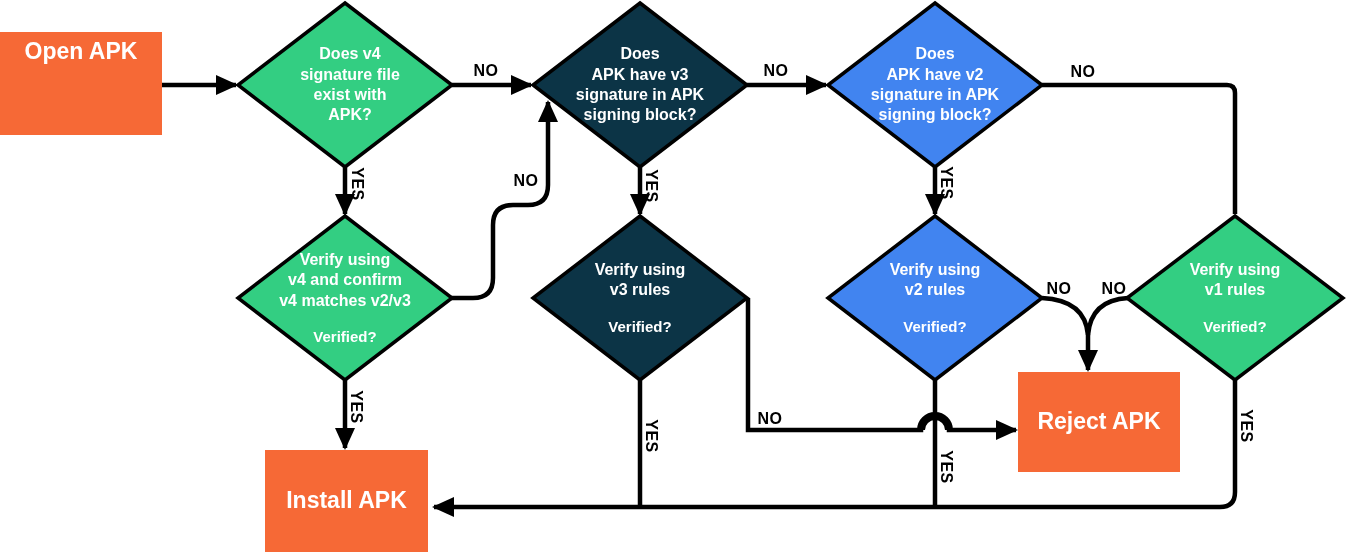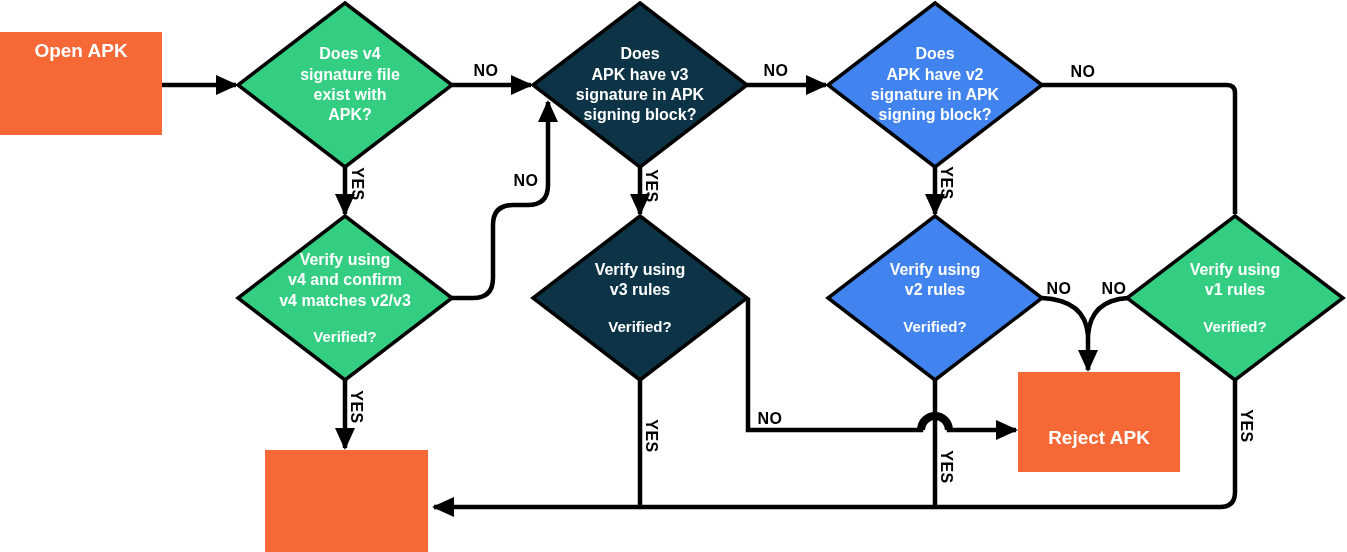--- a/index.html
+++ b/index.html
@@ -3,21 +3,21 @@
 <meta charset="utf-8">
 <style>
   html,body{margin:0;padding:0;background:#fff;}
   #canvas{position:relative;width:1347px;height:552px;background:#fff;overflow:hidden;
           font-family:"Liberation Sans",sans-serif;}
   #canvas svg{position:absolute;left:0;top:0;}
   .nlabel{position:absolute;display:flex;flex-direction:column;align-items:center;justify-content:center;
           text-align:center;color:#fff;font-weight:700;font-size:16px;line-height:1.28;
           white-space:pre-line;pointer-events:none;}
   .nlabel .sub{margin-top:16px;font-size:15px;}
-  .boxlabel{font-size:19px;}
+  .boxlabel{font-size:23px;}
   .tag{position:absolute;color:#000;font-weight:700;font-size:16px;line-height:1;letter-spacing:.5px;
        transform:translate(-50%,-50%);white-space:nowrap;pointer-events:none;}
   .tag.rot{transform:translate(-50%,-50%) rotate(90deg);}
 </style>
 </head>
 <body>
 
 <div id="canvas">
 
   <svg width="1347" height="552" viewBox="0 0 1347 552">
@@ -93,22 +93,23 @@
 v2 rules</div>
     <div class="sub">Verified?</div>
   </div>
 
   <div class="nlabel" style="left:1127px;top:216px;width:216px;height:164px;">
     <div>Verify using
 v1 rules</div>
     <div class="sub">Verified?</div>
   </div>
 
-  <div class="nlabel boxlabel" style="left:1018px;top:388px;width:162px;height:100px;">Reject APK</div>
+  <div class="nlabel boxlabel" style="left:1018px;top:372px;width:162px;height:100px;">Reject APK</div>
 
+  <div class="nlabel boxlabel" style="left:265px;top:450px;width:163px;height:102px;">Install APK</div>
 
   <div class="tag" style="left:486px;top:71px;">NO</div>
   <div class="tag" style="left:776px;top:71px;">NO</div>
   <div class="tag" style="left:1083px;top:72px;">NO</div>
   <div class="tag" style="left:526px;top:181px;">NO</div>
   <div class="tag" style="left:770px;top:419px;">NO</div>
   <div class="tag" style="left:1059px;top:289px;">NO</div>
   <div class="tag" style="left:1114px;top:289px;">NO</div>
 
   <div class="tag rot" style="left:357px;top:184px;">YES</div>

